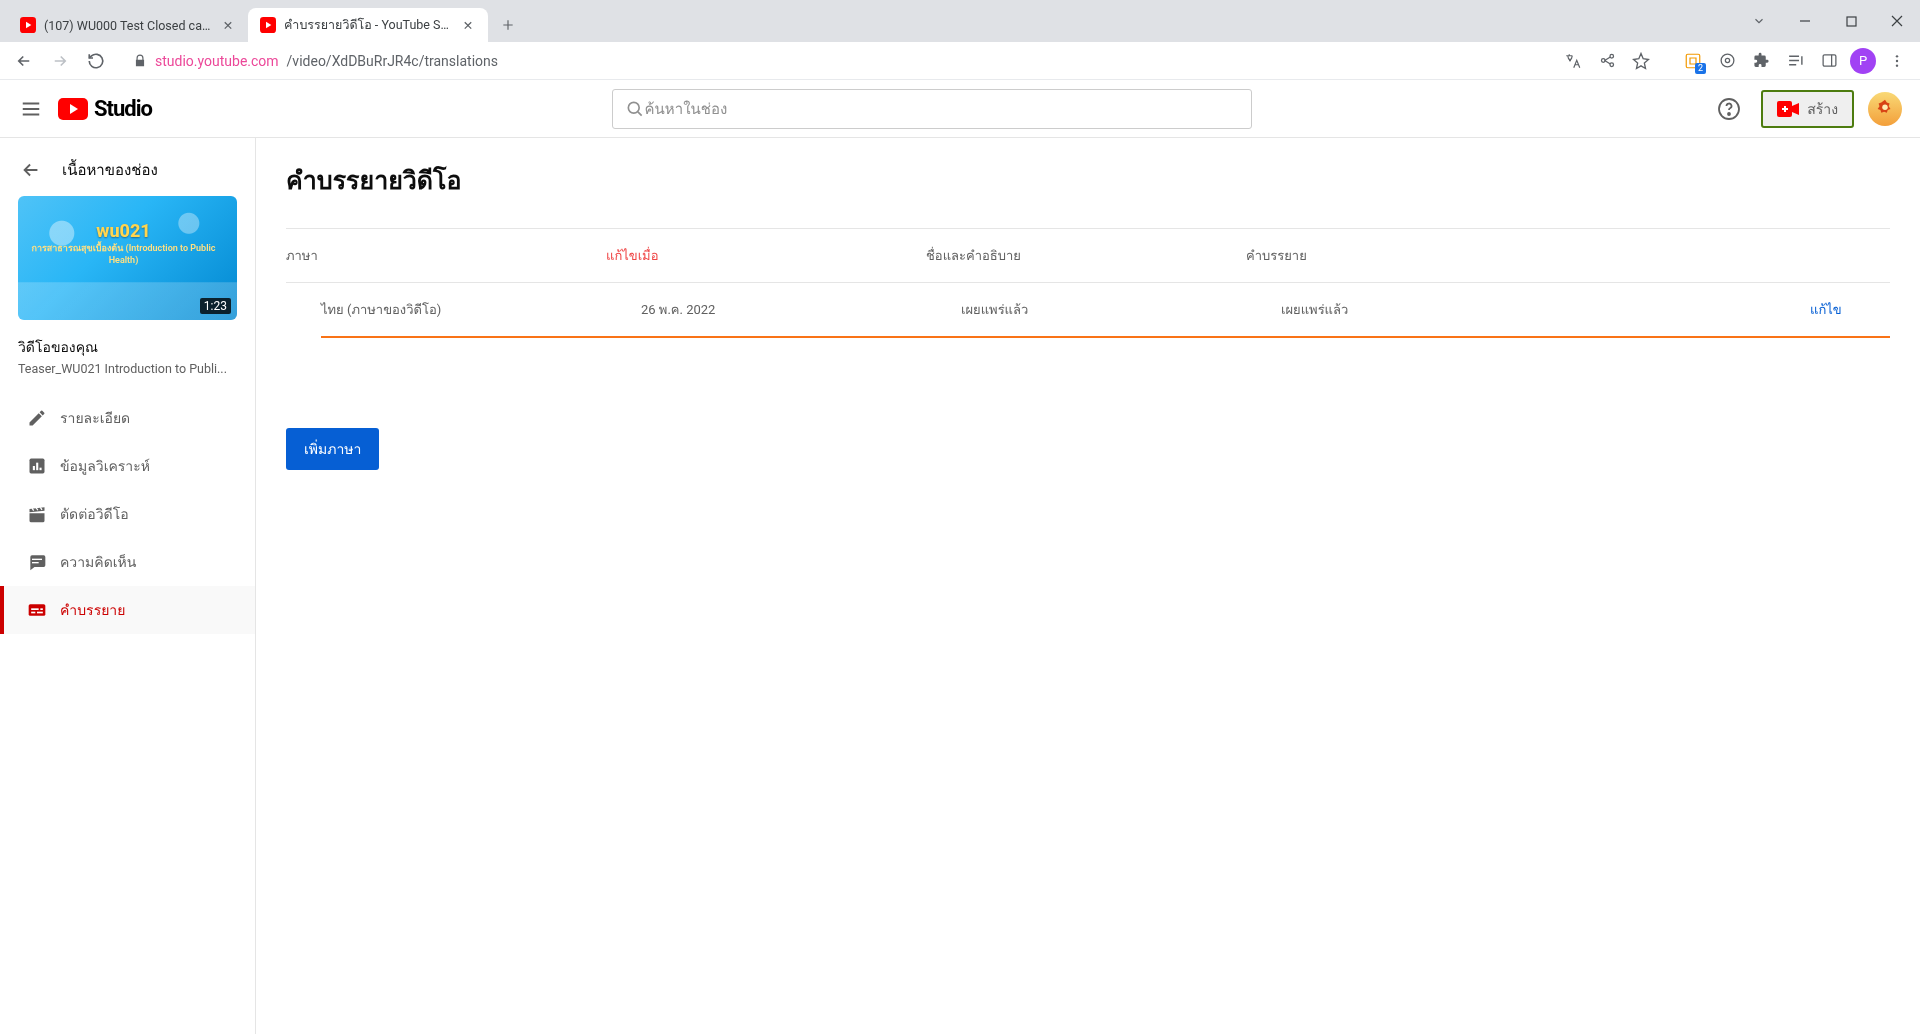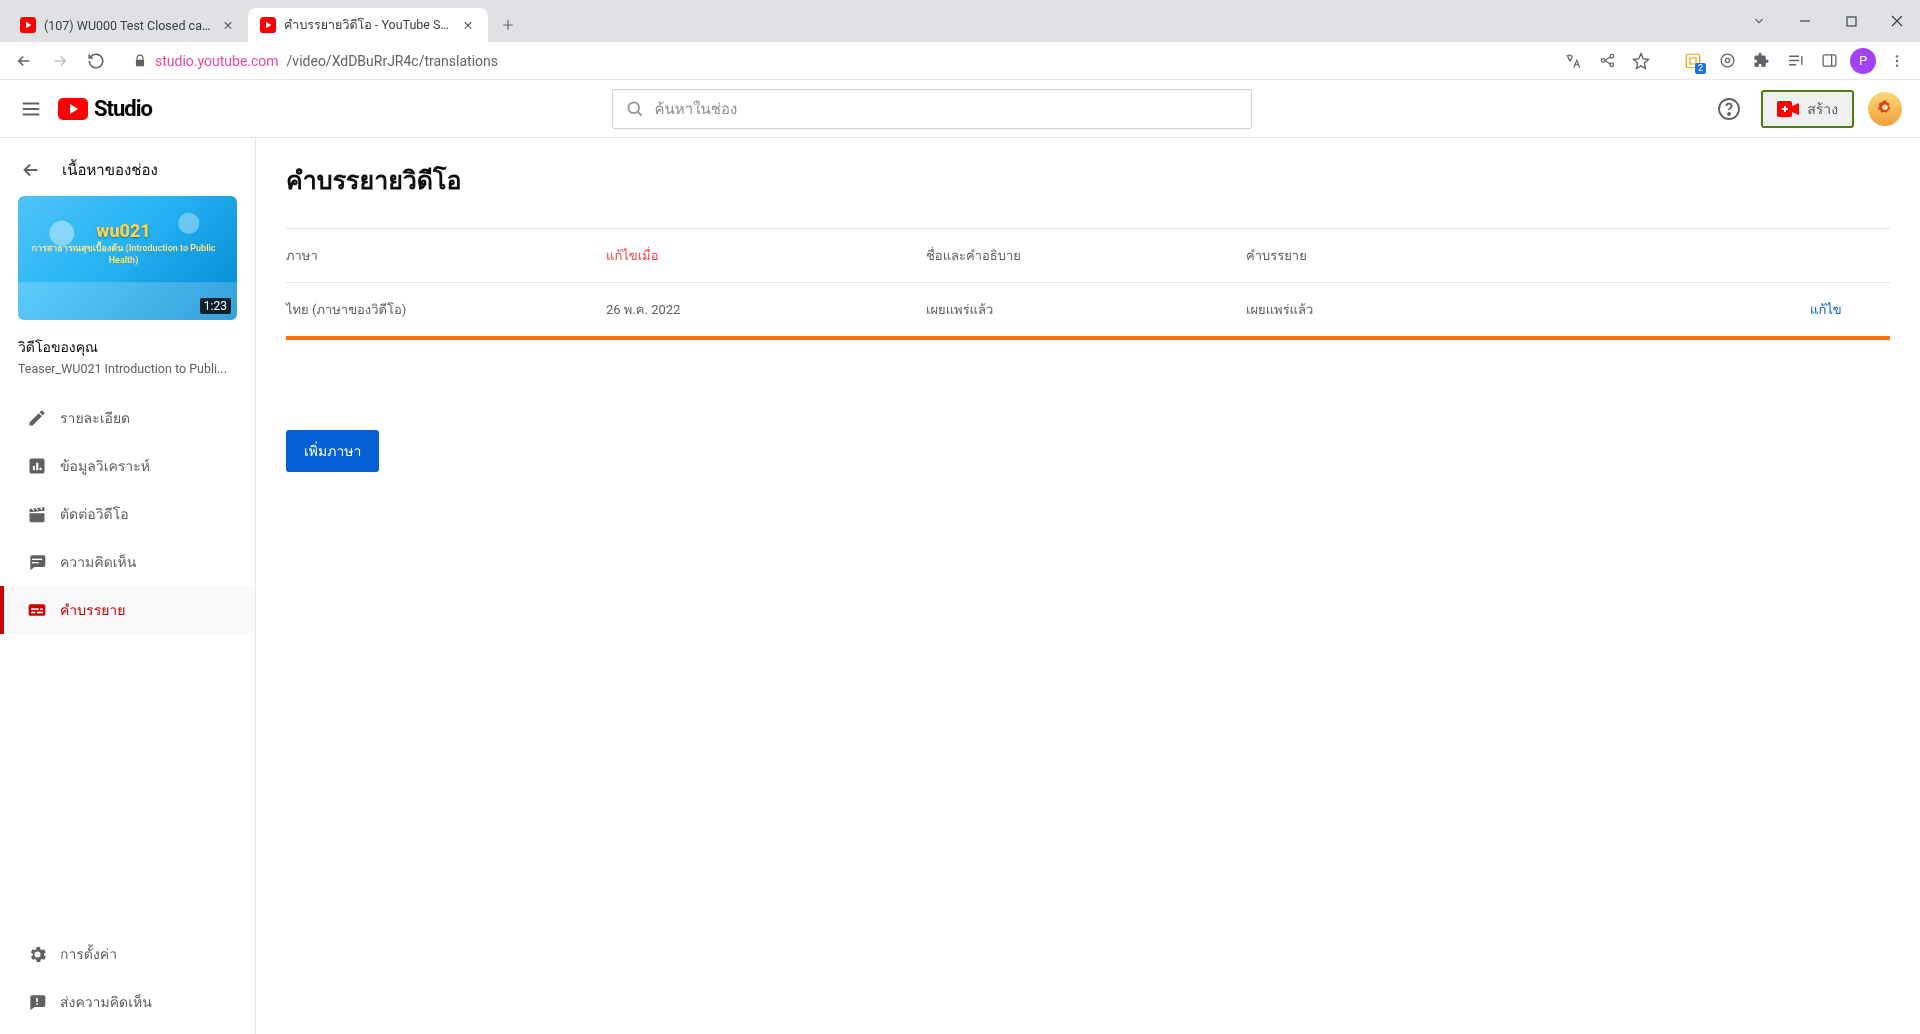--- a/index.html
+++ b/index.html
@@ -28,21 +28,21 @@
 .ext { width:30px; height:30px; display:flex; align-items:center; justify-content:center; color:#5f6368; position:relative; }
 .ext .badge { position:absolute; bottom:2px; right:2px; background:#1a73e8; color:#fff; font-size:9px; line-height:11px; padding:0 3px; border-radius:2px; }
 .avatar-sm { width:26px; height:26px; border-radius:50%; background:#a142f4; color:#fff; display:flex; align-items:center; justify-content:center; font-size:13px; }
 
 
 .studiobar { height:58px; border-bottom:1px solid #e5e5e5; display:flex; align-items:center; padding:0 18px; gap:14px; }
 .hamburger { width:26px; height:26px; color:#606060; display:flex; align-items:center; justify-content:center; }
 .logo { display:flex; align-items:center; gap:6px; font-weight:700; font-size:22px; letter-spacing:-1px; }
 .logo .yt { width:30px; height:22px; }
 .searchwrap { flex:1; display:flex; justify-content:center; }
-.searchbox { width:640px; height:40px; border:1px solid #ccc; border-radius:3px; display:flex; align-items:center; padding:0 12px; gap:10px; color:#606060; }
+.searchbox { width:640px; height:40px; border:1px solid #ccc; border-radius:3px; display:flex; align-items:center; padding:0 12px; color:#606060; }
 .searchbox input { border:none; outline:none; flex:1; font-size:15px; color:#333; background:transparent; }
 .searchbox input::placeholder { color:#909090; }
 .helpbtn { width:36px; height:36px; border:none; background:none; color:#606060; display:flex; align-items:center; justify-content:center; }
 .createbtn { height:38px; border:2px solid #4d7c0f; border-radius:3px; display:flex; align-items:center; gap:8px; padding:0 14px; font-size:14px; color:#606060; font-weight:500; }
 .createbtn .camico { color:#f00; }
 .chan-avatar { width:34px; height:34px; border-radius:50%; background:linear-gradient(180deg,#f9d976 0%,#f39f3a 100%); display:flex; align-items:center; justify-content:center; }
 .chan-avatar svg { width:22px; height:22px; }
 
 
 .page { display:flex; height:calc(1034px - 42px - 38px - 58px); }
@@ -72,21 +72,21 @@
 .navitem.active .ico { color:#cc0000; }
 .footer-nav { margin-top:auto; padding-bottom:8px; }
 
 
 .main { flex:1; padding:22px 30px; }
 .main h1 { font-size:25px; font-weight:600; color:#0d0d0d; margin-bottom:28px; }
 .tbl { width:100%; }
 .tblhead, .tblrow { display:grid; grid-template-columns: 320px 320px 320px 1fr 80px; align-items:center; padding:16px 0; font-size:13px; }
 .tblhead { color:#606060; border-bottom:1px solid #e5e5e5; border-top:1px solid #e5e5e5; font-weight:400; }
 .tblhead .sortcol { color:#ef4444; font-weight:500; }
-.tblrow { color:#606060; border-bottom:4px solid #f97316; }
+.tblrow { color:#606060; border-bottom:2px solid #f97316;margin-left:35px; }
 .editlink { color:#065fd4; font-weight:500; text-align:left; }
 .addbtn { margin-top:90px; background:#065fd4; color:#fff; border:none; padding:10px 18px; font-size:14px; font-weight:500; border-radius:3px; cursor:pointer; }
 
 svg { display:block; }
 </style>
 </head>
 <body>
 
 <div class="titlebar">
   <div class="tab inactive">
@@ -347,40 +347,20 @@
               <rect x="5" y="14" width="5" height="2" fill="#fff"></rect>
               <rect x="12" y="14" width="7" height="2" fill="#fff"></rect>
               <rect x="5" y="10" width="9" height="2" fill="#fff"></rect>
               <rect x="16" y="10" width="3" height="2" fill="#fff"></rect>
             </svg>
           </span>
         <span>คำบรรยาย</span>
       </div>
     </div>
 
-    <div class="footer-nav">
-      <div class="navitem">
-        <span class="ico">
-            <svg width="21" height="21" viewBox="0 0 24 24" fill="#606060">
-              <path d="M19.4 13a7.5 7.5 0 0 0 0-2l2.1-1.6-2-3.5-2.5 1a7.5 7.5 0 0 0-1.7-1l-.4-2.6h-4l-.4 2.6a7.5 7.5 0 0 0-1.7 1l-2.5-1-2 3.5L6.6 11a7.5 7.5 0 0 0 0 2l-2.1 1.6 2 3.5 2.5-1a7.5 7.5 0 0 0 1.7 1l.4 2.6h4l.4-2.6a7.5 7.5 0 0 0 1.7-1l2.5 1 2-3.5L19.4 13zM12 15.5A3.5 3.5 0 1 1 12 8.5a3.5 3.5 0 0 1 0 7z"></path>
-            </svg>
-          </span>
-        <span>การตั้งค่า</span>
-      </div>
-      <div class="navitem">
-        <span class="ico">
-            <svg width="20" height="20" viewBox="0 0 24 24" fill="#606060">
-              <path d="M4 4h16a2 2 0 0 1 2 2v10a2 2 0 0 1-2 2H9l-5 4V6a2 2 0 0 1 2-2z"></path>
-              <rect x="11" y="7" width="2" height="5" fill="#fff"></rect>
-              <rect x="11" y="13.5" width="2" height="2" fill="#fff"></rect>
-            </svg>
-          </span>
-        <span>ส่งความคิดเห็น</span>
-      </div>
-    </div>
   </div>
 
   <div class="main">
     <h1>คำบรรยายวิดีโอ</h1>
     <div class="tbl">
       <div class="tblhead">
         <div>ภาษา</div>
         <div class="sortcol">แก้ไขเมื่อ</div>
         <div>ชื่อและคำอธิบาย</div>
         <div>คำบรรยาย</div>

